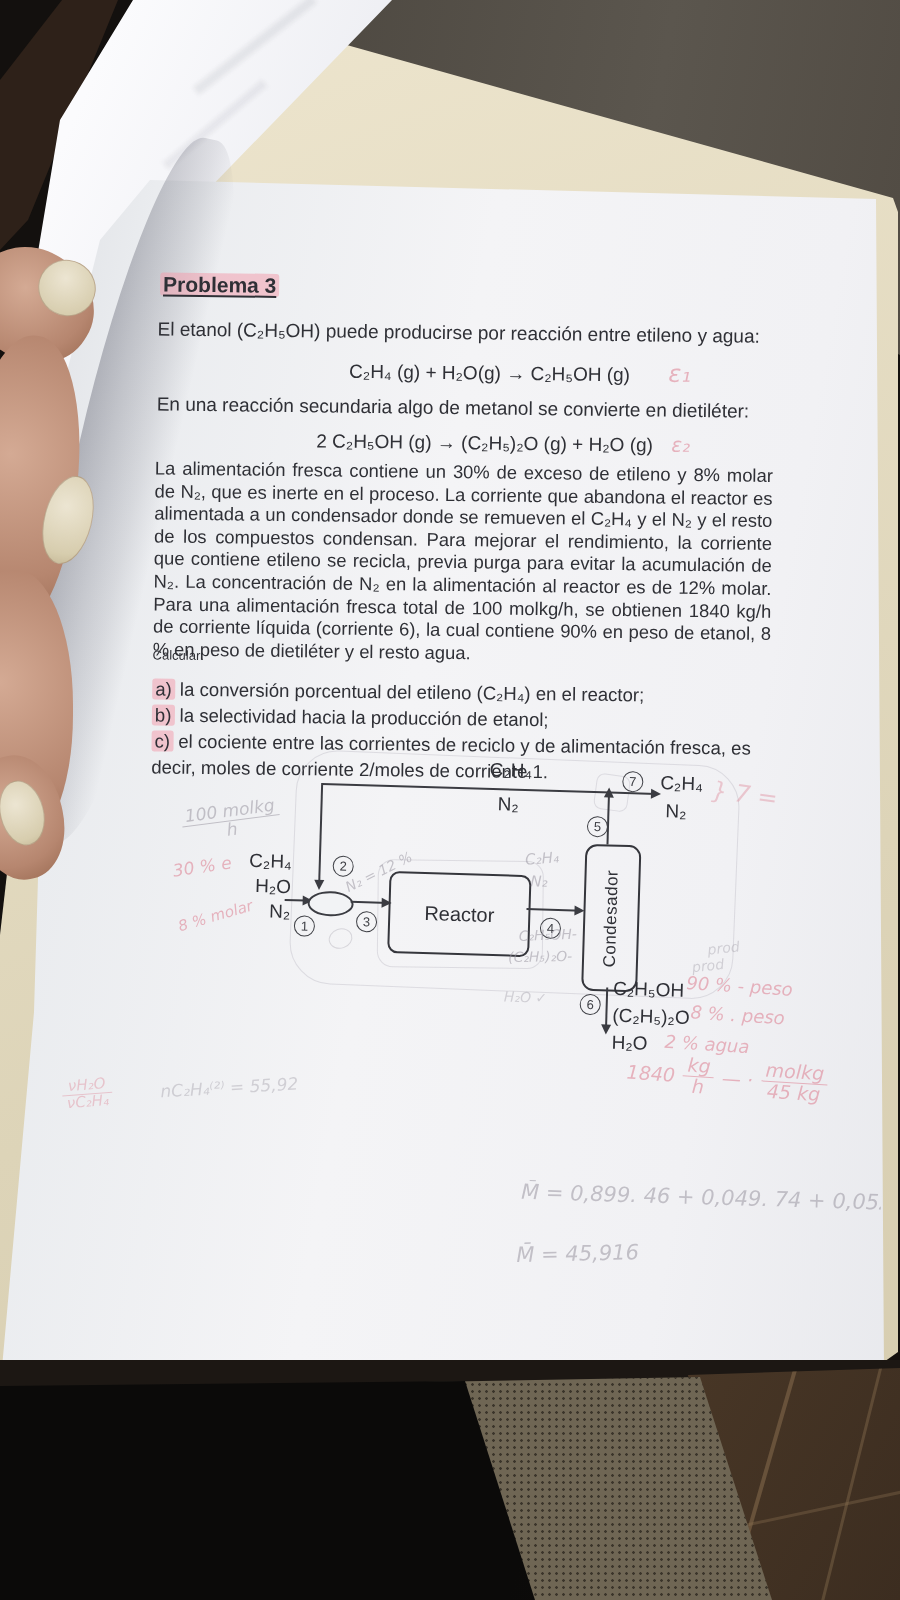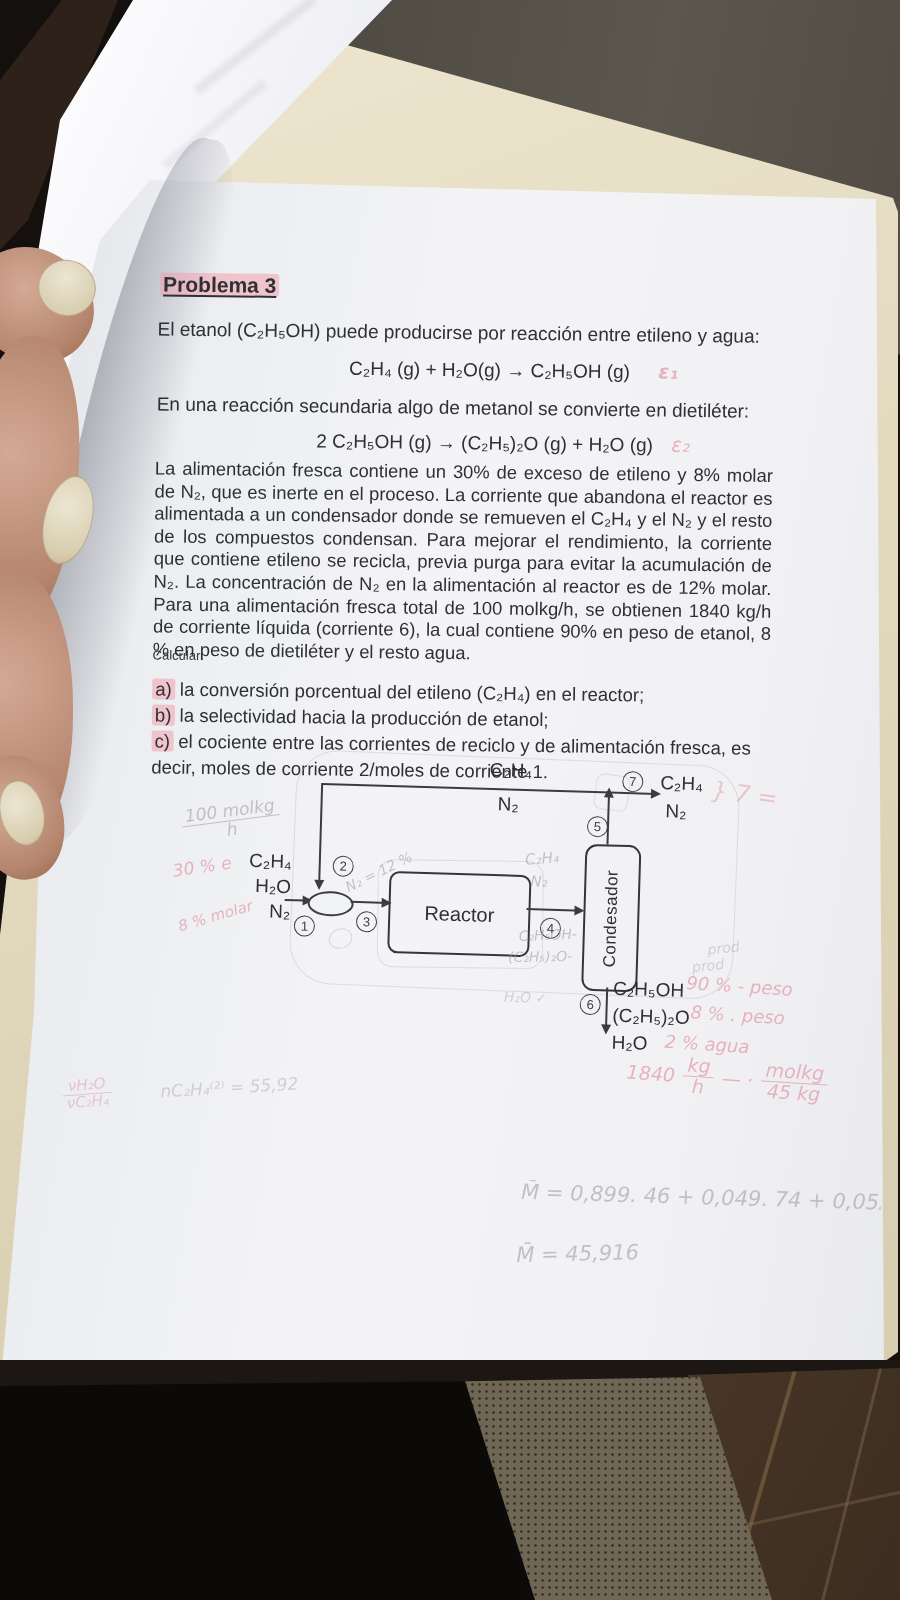--- a/index.html
+++ b/index.html
@@ -63,21 +63,21 @@
   <div class="a" style="left:0;top:0;width:900px;height:1600px;transform:rotate(0.7deg);transform-origin:450px 300px;">
 
     <div class="a" style="left:160px;top:276px;">
       <span class="hl print" style="font-size:21px;font-weight:bold;text-decoration:underline;text-underline-offset:3px;">Problema 3</span>
     </div>
 
     <div class="a print" style="left:158px;top:322px;width:660px;font-size:19px;">El etanol (C₂H₅OH) puede producirse por reacción entre etileno y agua:</div>
 
     <div class="a" style="left:350px;top:357px;">
       <span class="print" style="font-size:19px;">C₂H₄ (g) + H₂O(g)  →  C₂H₅OH (g)</span>
-      <span class="hwk faint" style="font-size:20px;margin-left:24px;font-weight:bold;">ε₁</span>
+      <span class="hwk faint" style="font-size:24px;margin-left:34px;">ε₁</span>
     </div>
 
     <div class="a print" style="left:158px;top:397px;width:660px;font-size:19px;">En una reacción secundaria algo de metanol se convierte en dietiléter:</div>
 
     <div class="a" style="left:318px;top:430px;">
       <span class="print" style="font-size:19px;">2 C₂H₅OH (g)  →  (C₂H₅)₂O (g) +  H₂O (g)</span>
       <span class="hwk faint" style="font-size:20px;margin-left:14px;">ε₂</span>
     </div>
 
     <div class="a print" style="left:157px;top:461px;width:618px;font-size:18.4px;line-height:22.6px;text-align:justify;">La alimentación fresca contiene un 30% de exceso de etileno y 8% molar de N₂, que es inerte en el proceso. La corriente que abandona el reactor es alimentada a un condensador donde se remueven el C₂H₄ y el N₂ y el resto de los compuestos condensan. Para mejorar el rendimiento, la corriente que contiene etileno se recicla, previa purga para evitar la acumulación de N₂. La concentración de N₂ en la alimentación al reactor es de 12% molar. Para una alimentación fresca total de 100 molkg/h, se obtienen 1840 kg/h de corriente líquida (corriente 6), la cual contiene 90% en peso de etanol, 8 % en peso de dietiléter y el resto agua.</div>

